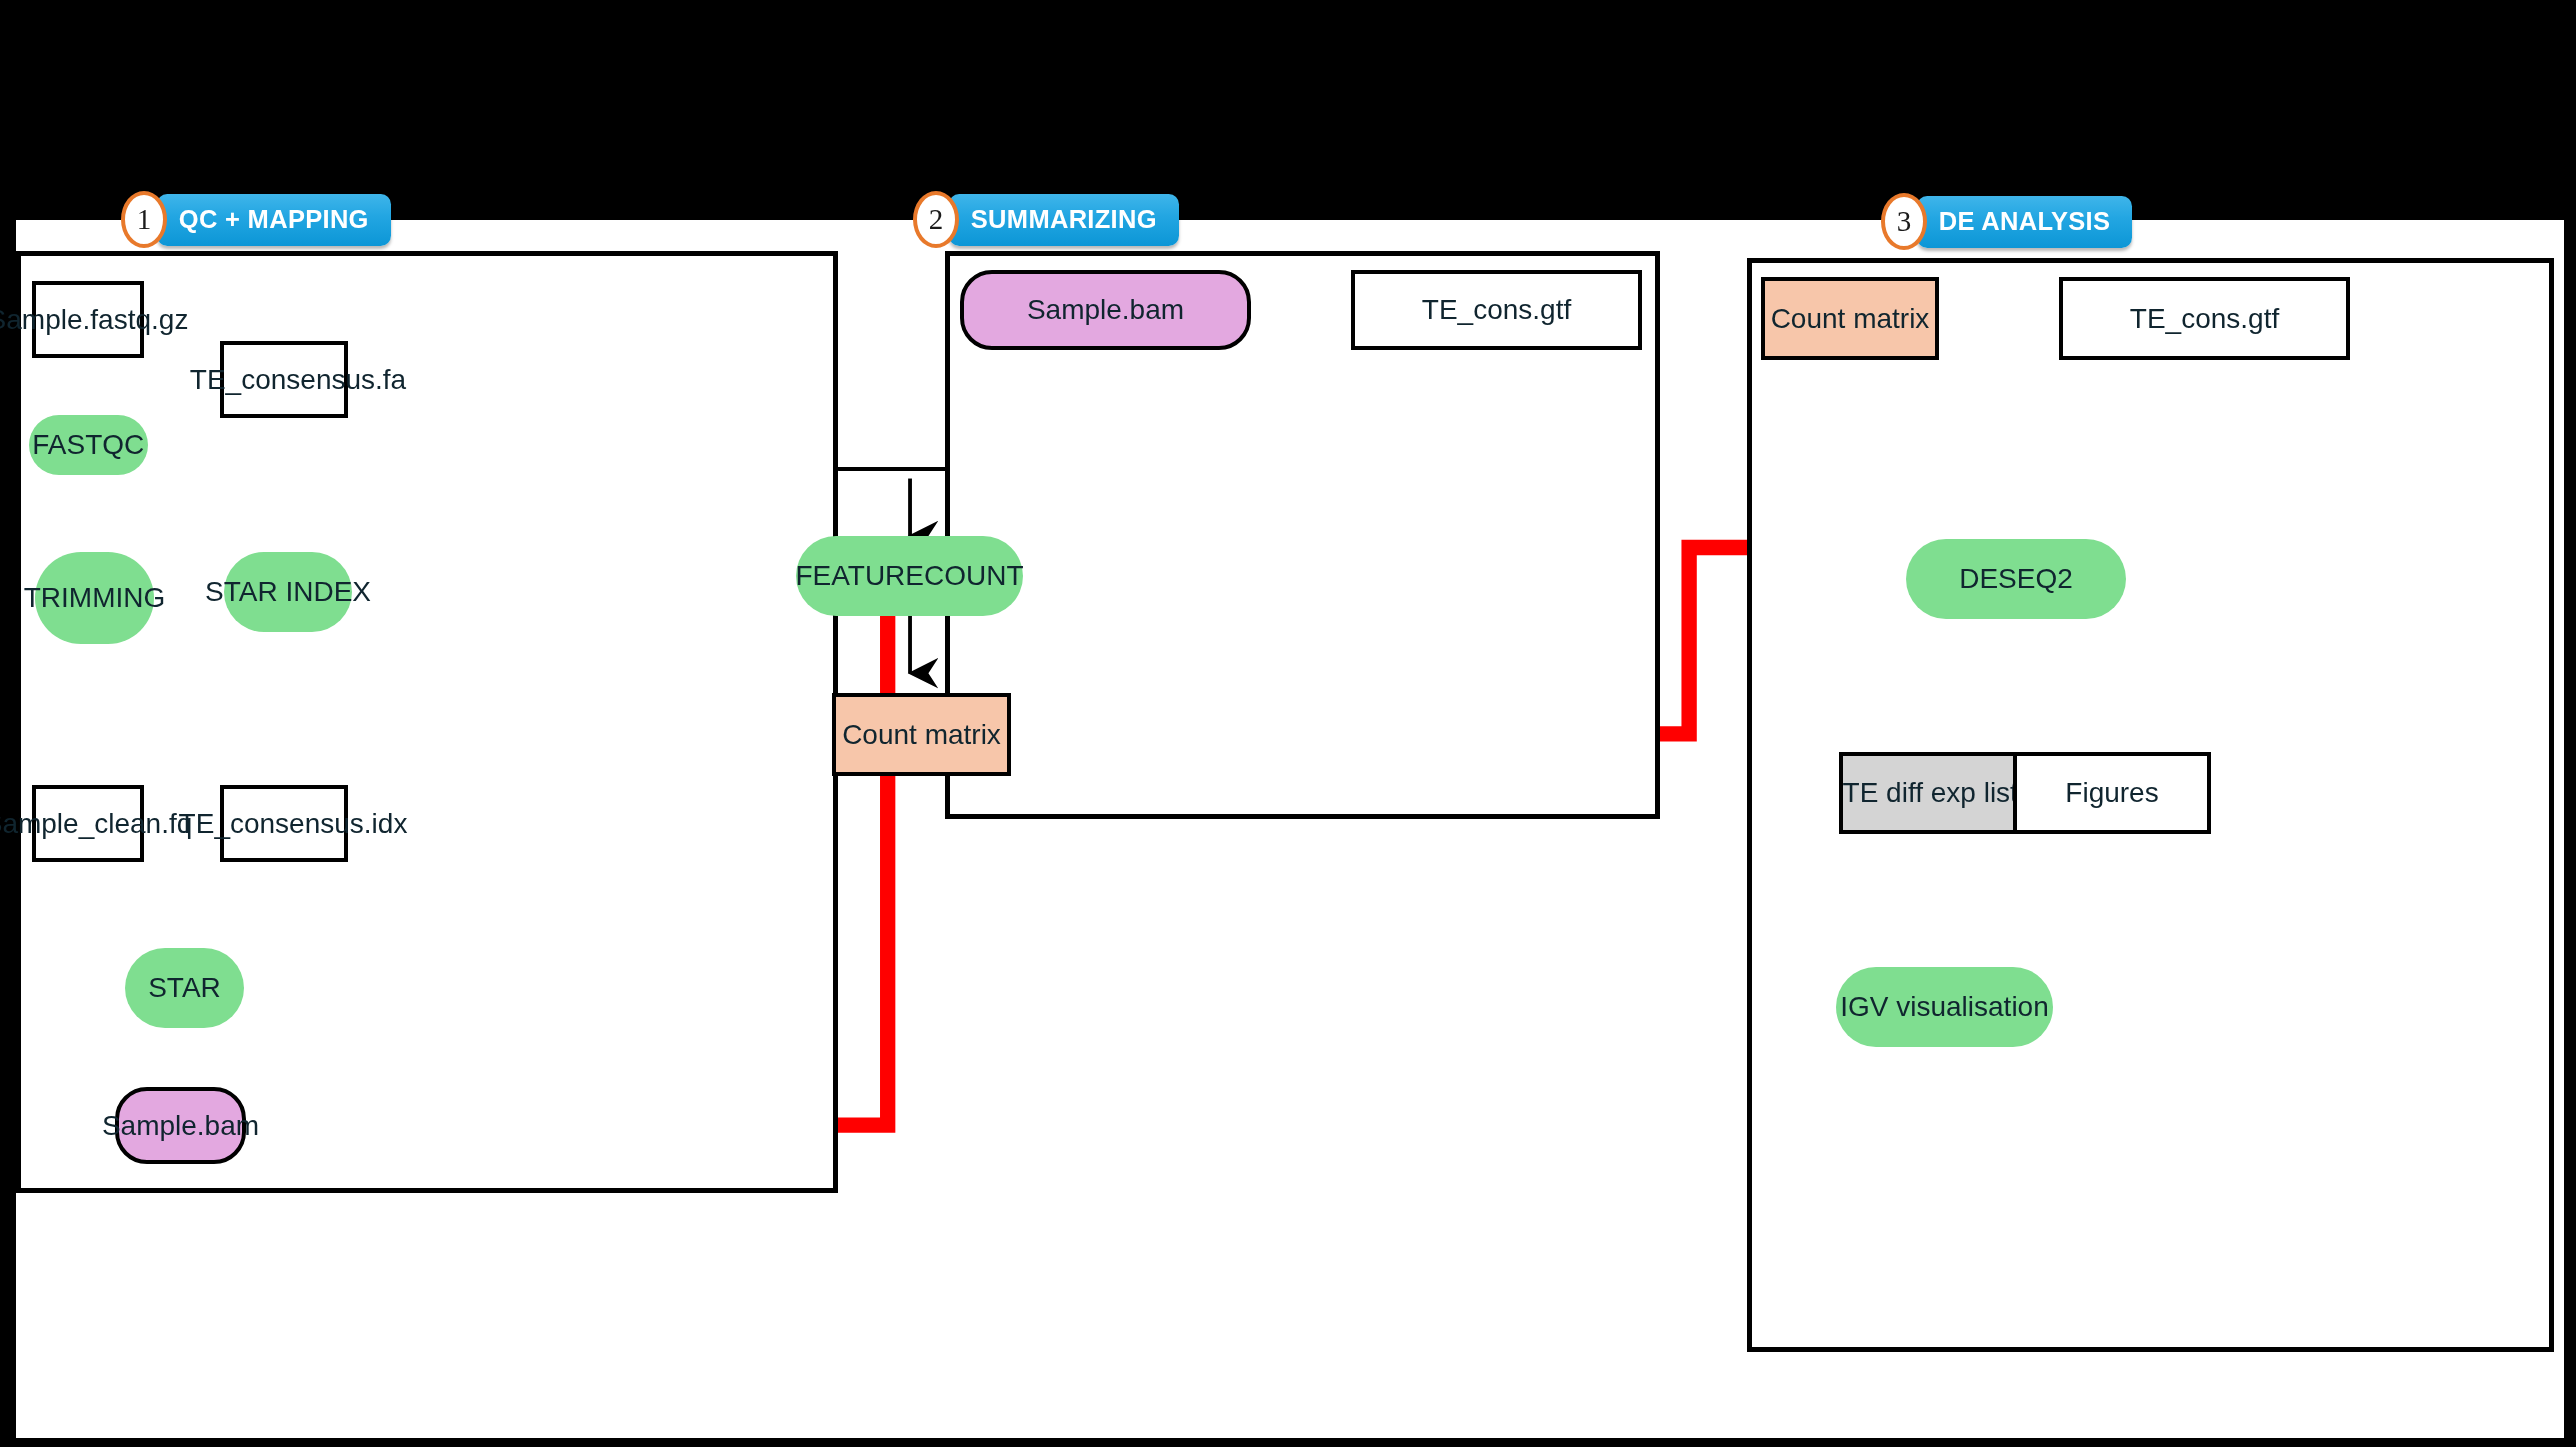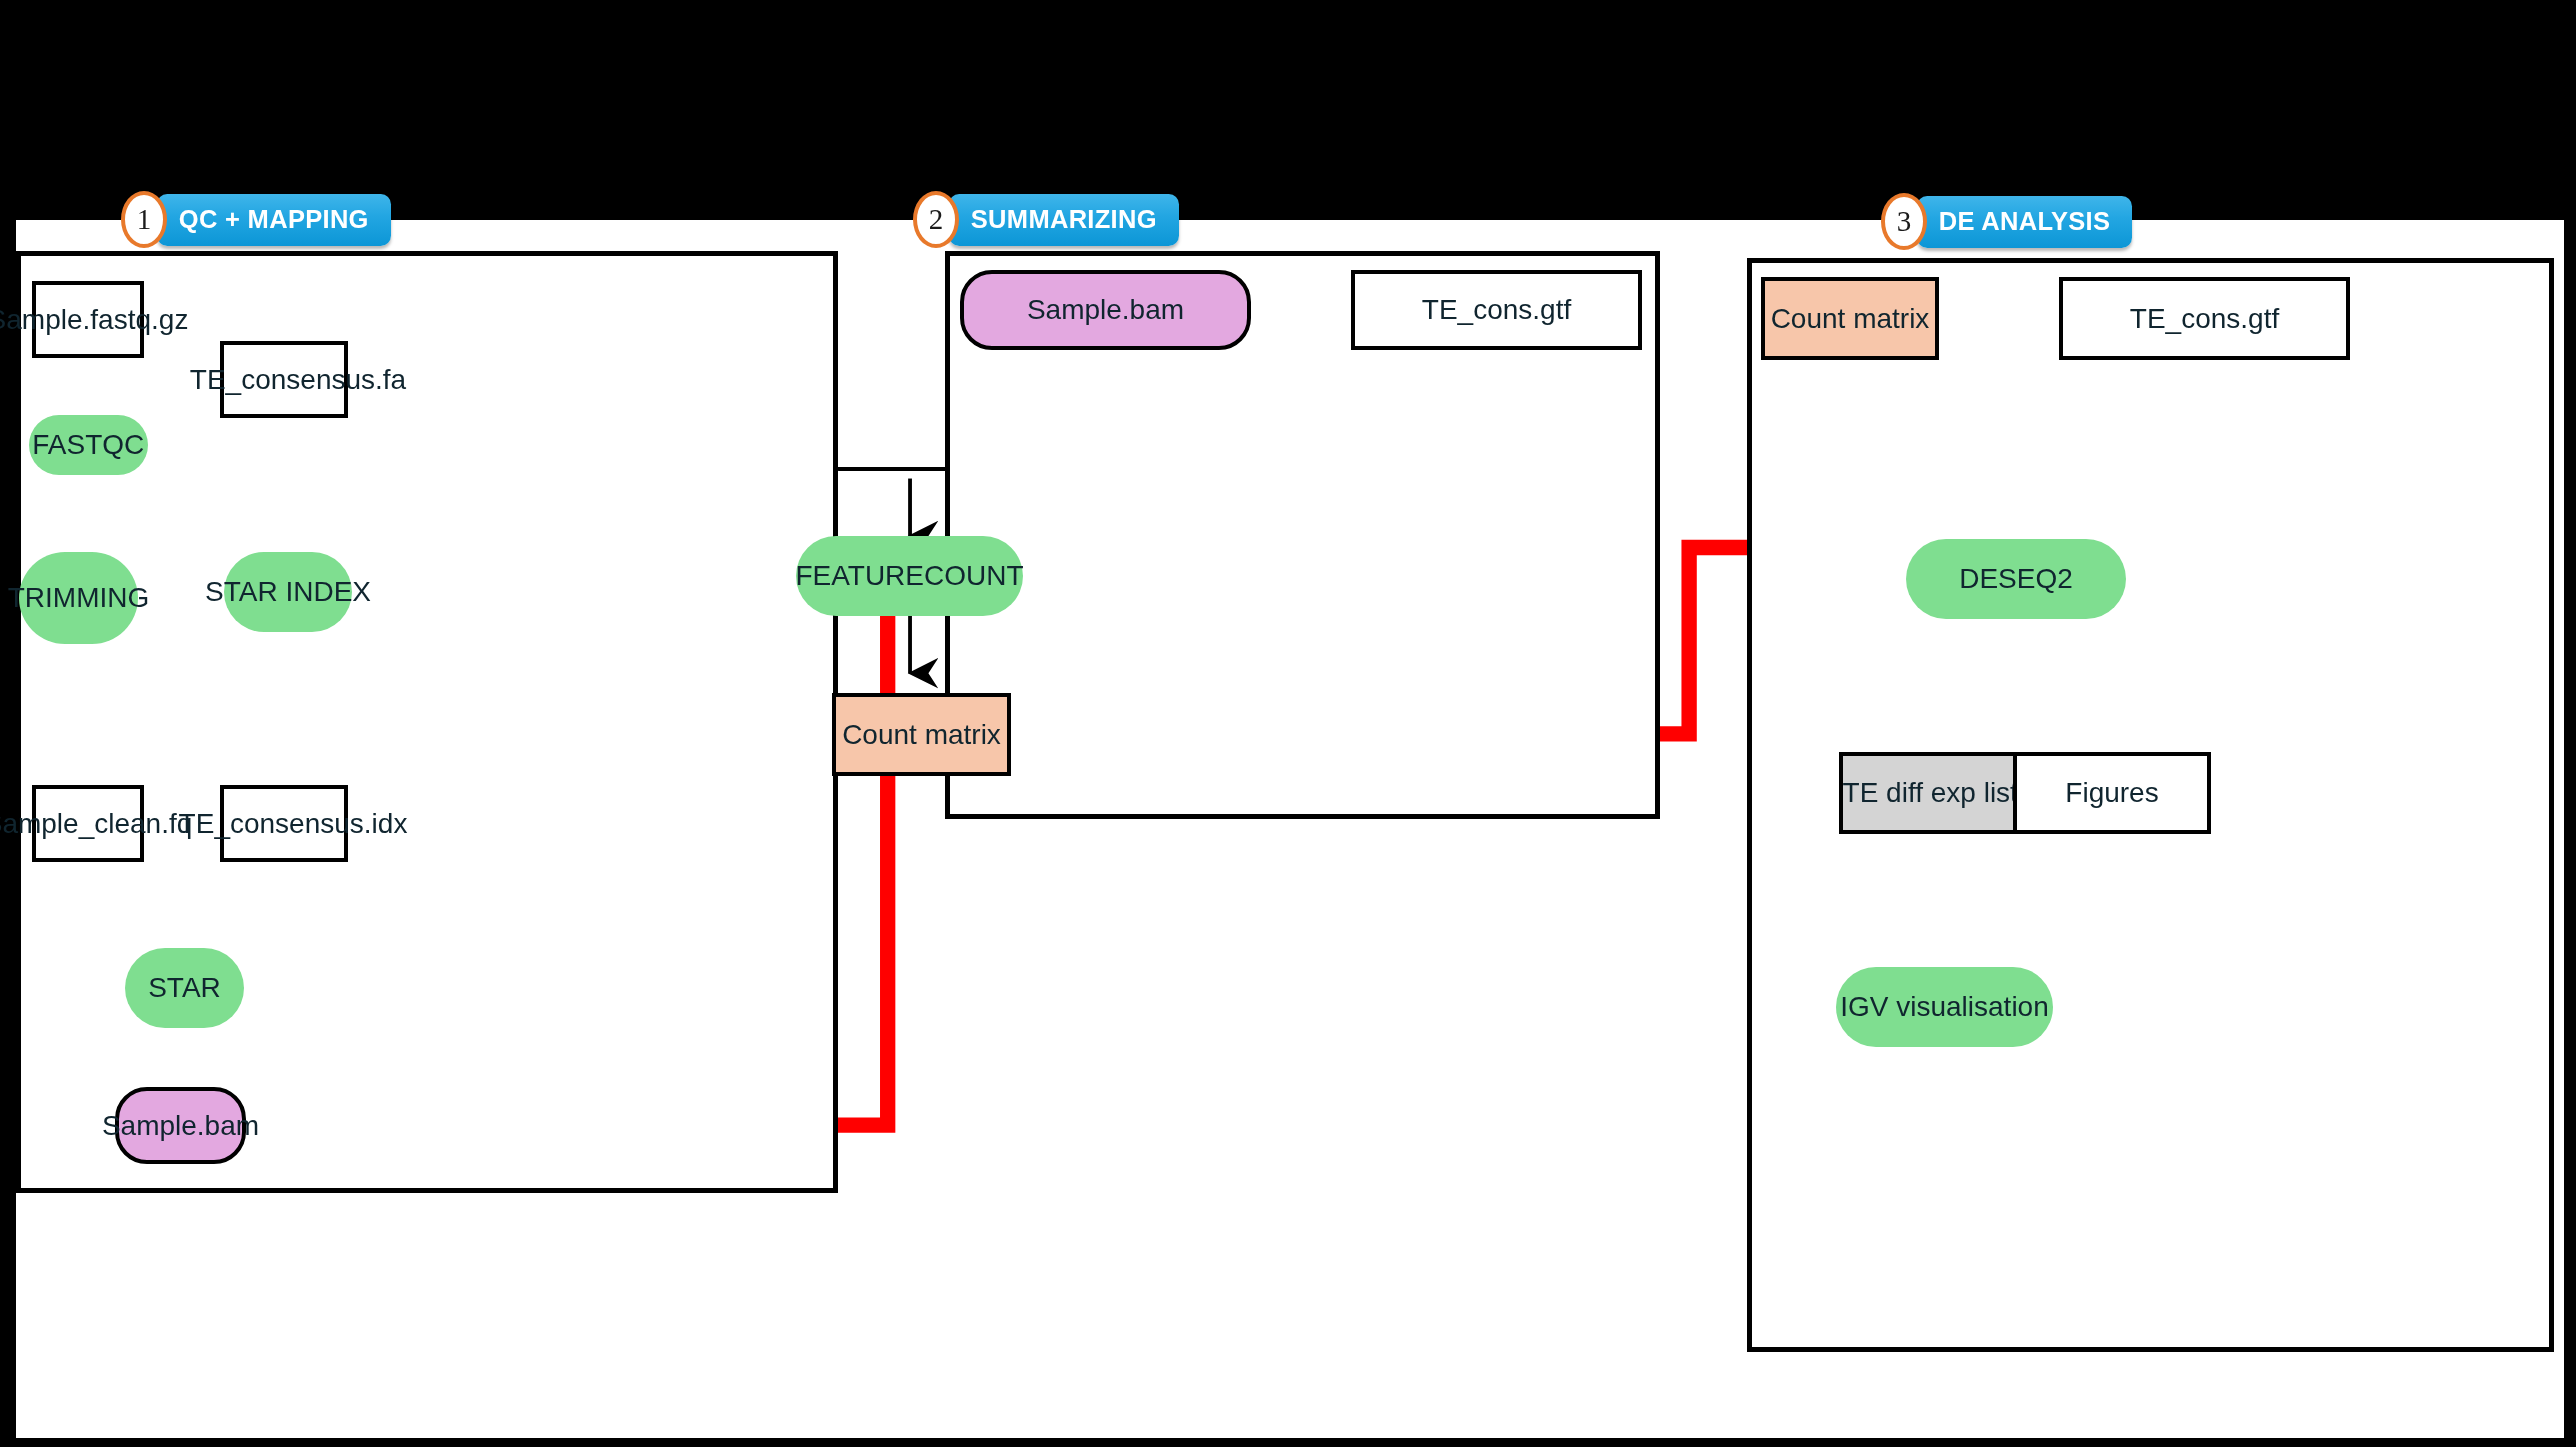--- a/index.html
+++ b/index.html
@@ -166,21 +166,21 @@
   <div class="abs panel" style="left:0px; top:31px; width:822px; height:942px;"></div>
 
   <div class="node rect" style="left:16px; top:61px; width:112px; height:77px;">
     <span>Sample.fastq.gz</span>
   </div>
 
   <div class="node proc" style="left:12.8px; top:195px; width:119px; height:60px;">
     <span>FASTQC</span>
   </div>
 
-  <div class="node proc" style="left:3px; top:332px; width:119px; height:92px;">
+  <div class="node proc" style="left:19px; top:332px; width:119px; height:92px;">
     <span>TRIMMING</span>
   </div>
 
   <div class="node rect" style="left:16px; top:565px; width:112px; height:77px;">
     <span>Sample_clean.fq</span>
   </div>
 
   <div class="node rect" style="left:204px; top:121px; width:128px; height:77px;padding-left:28px;">
     <span>TE_consensus.fa</span>
   </div>

